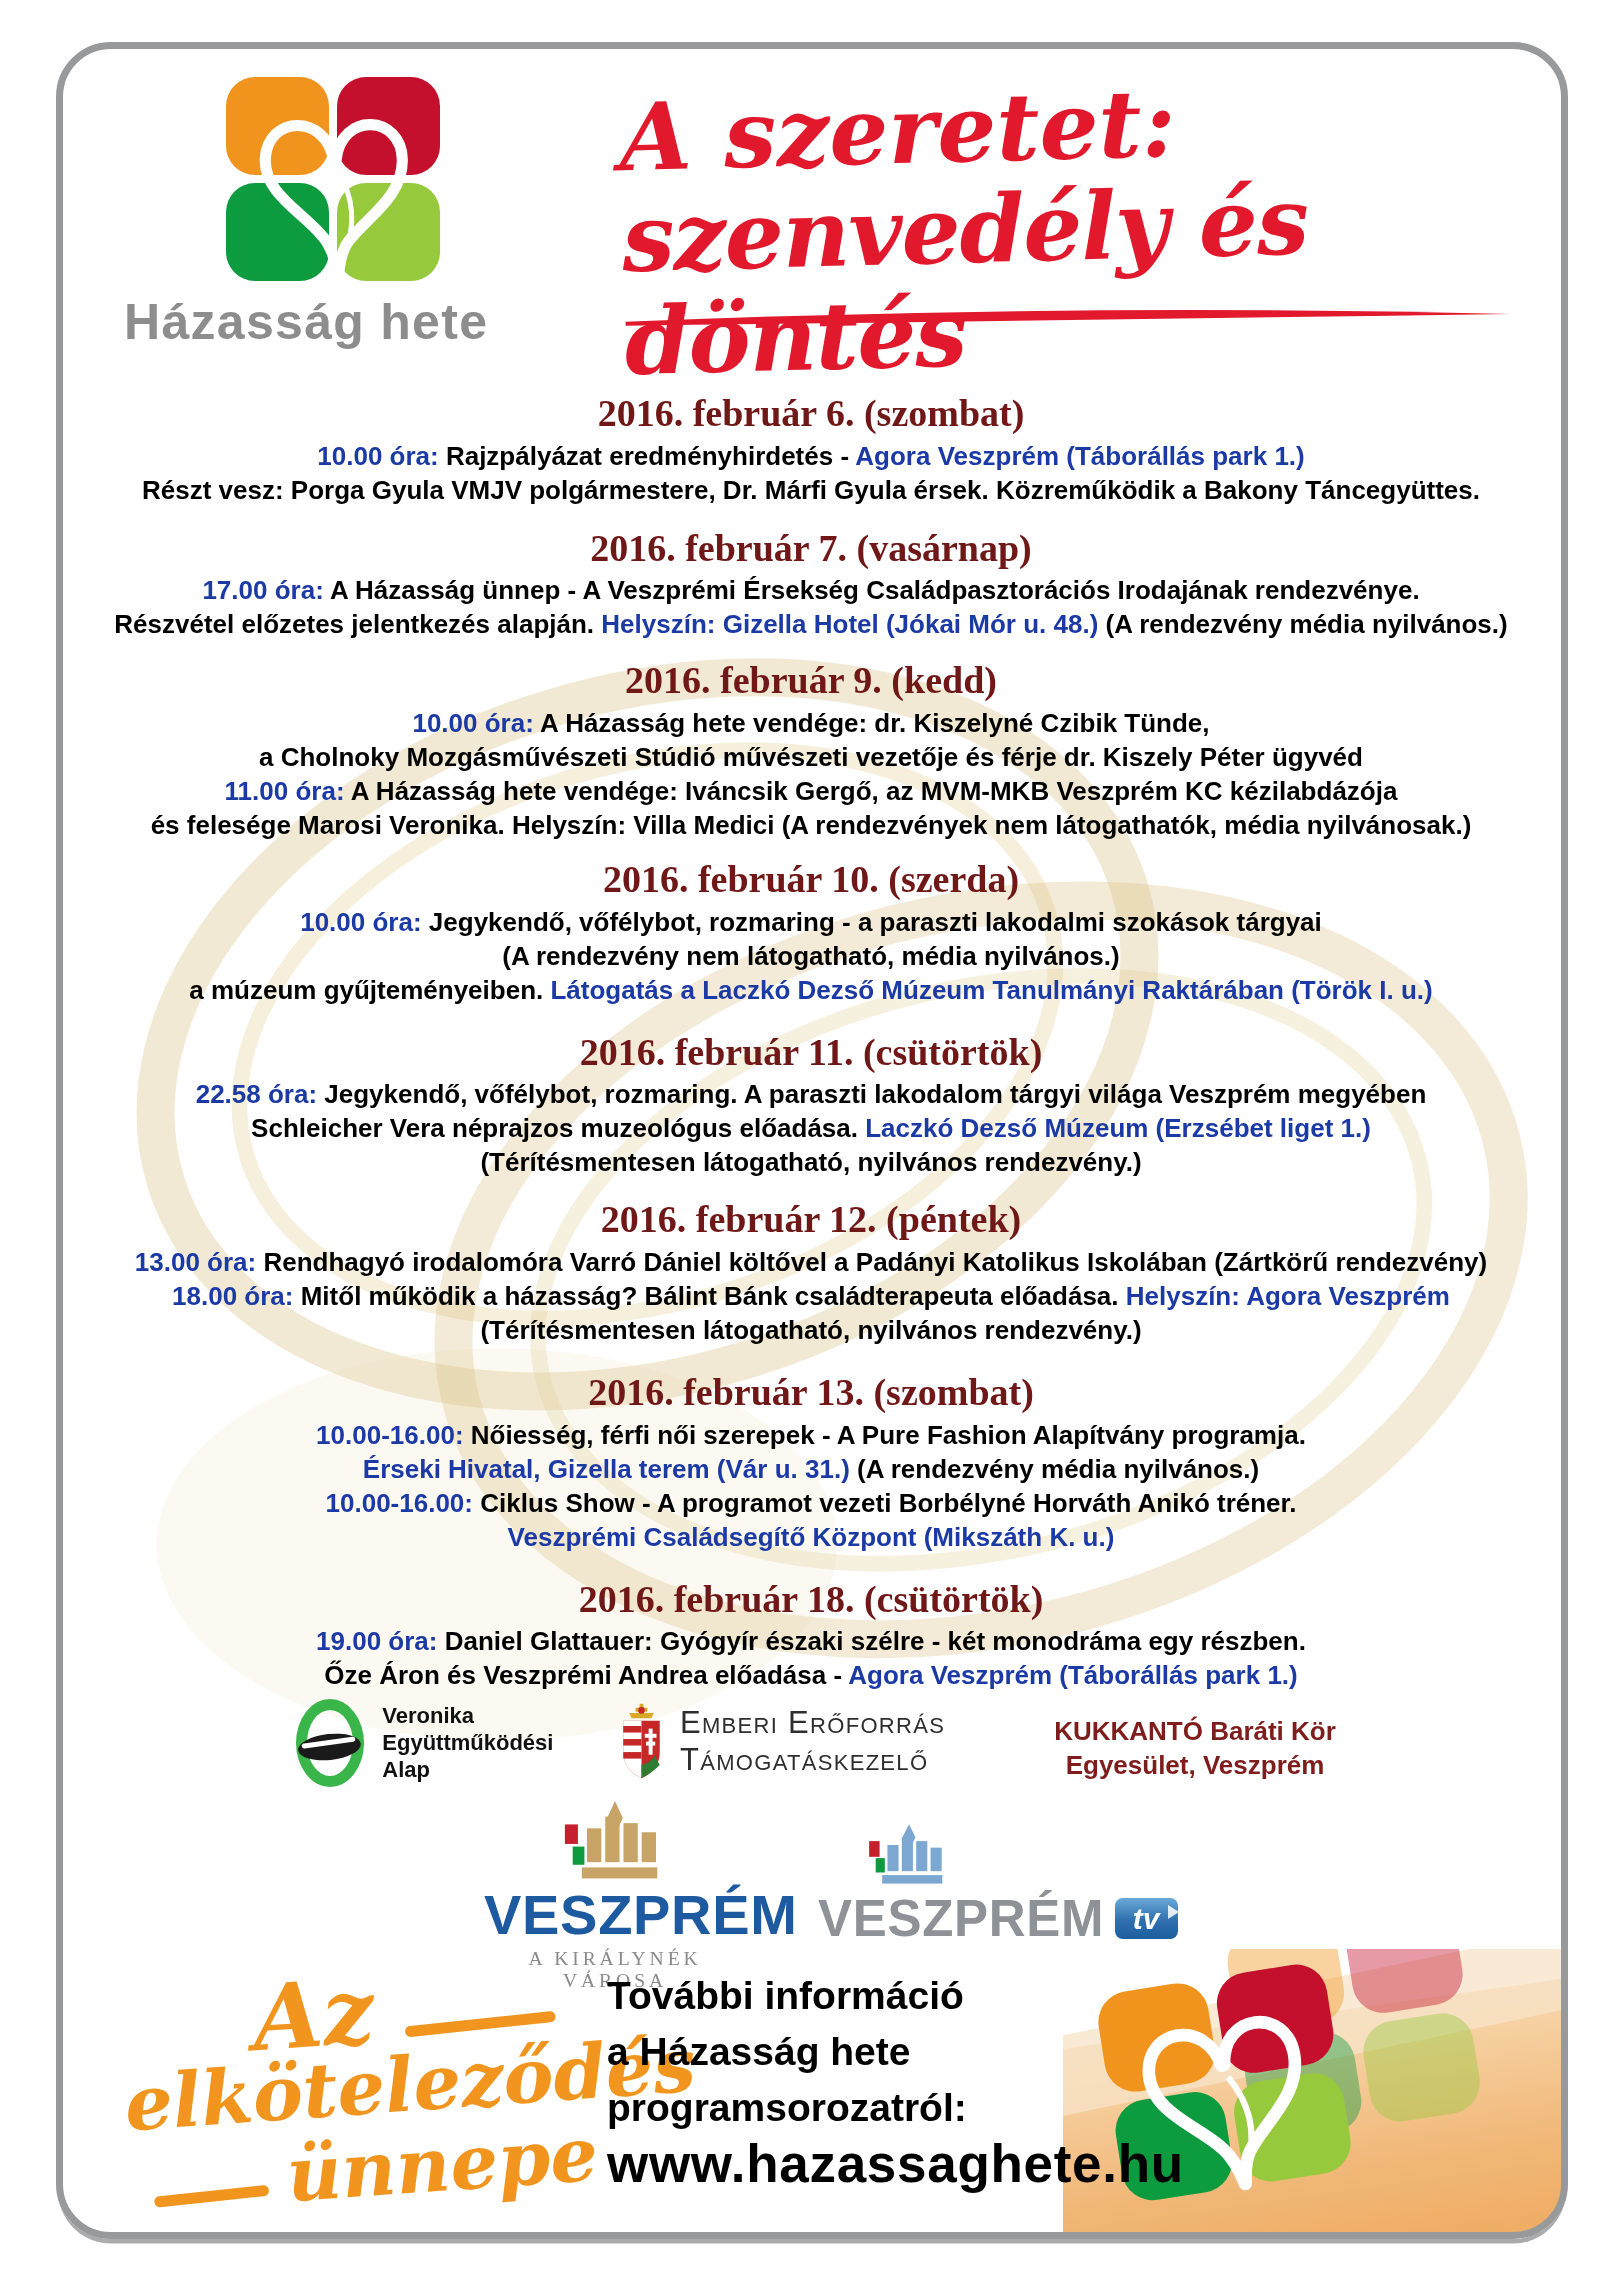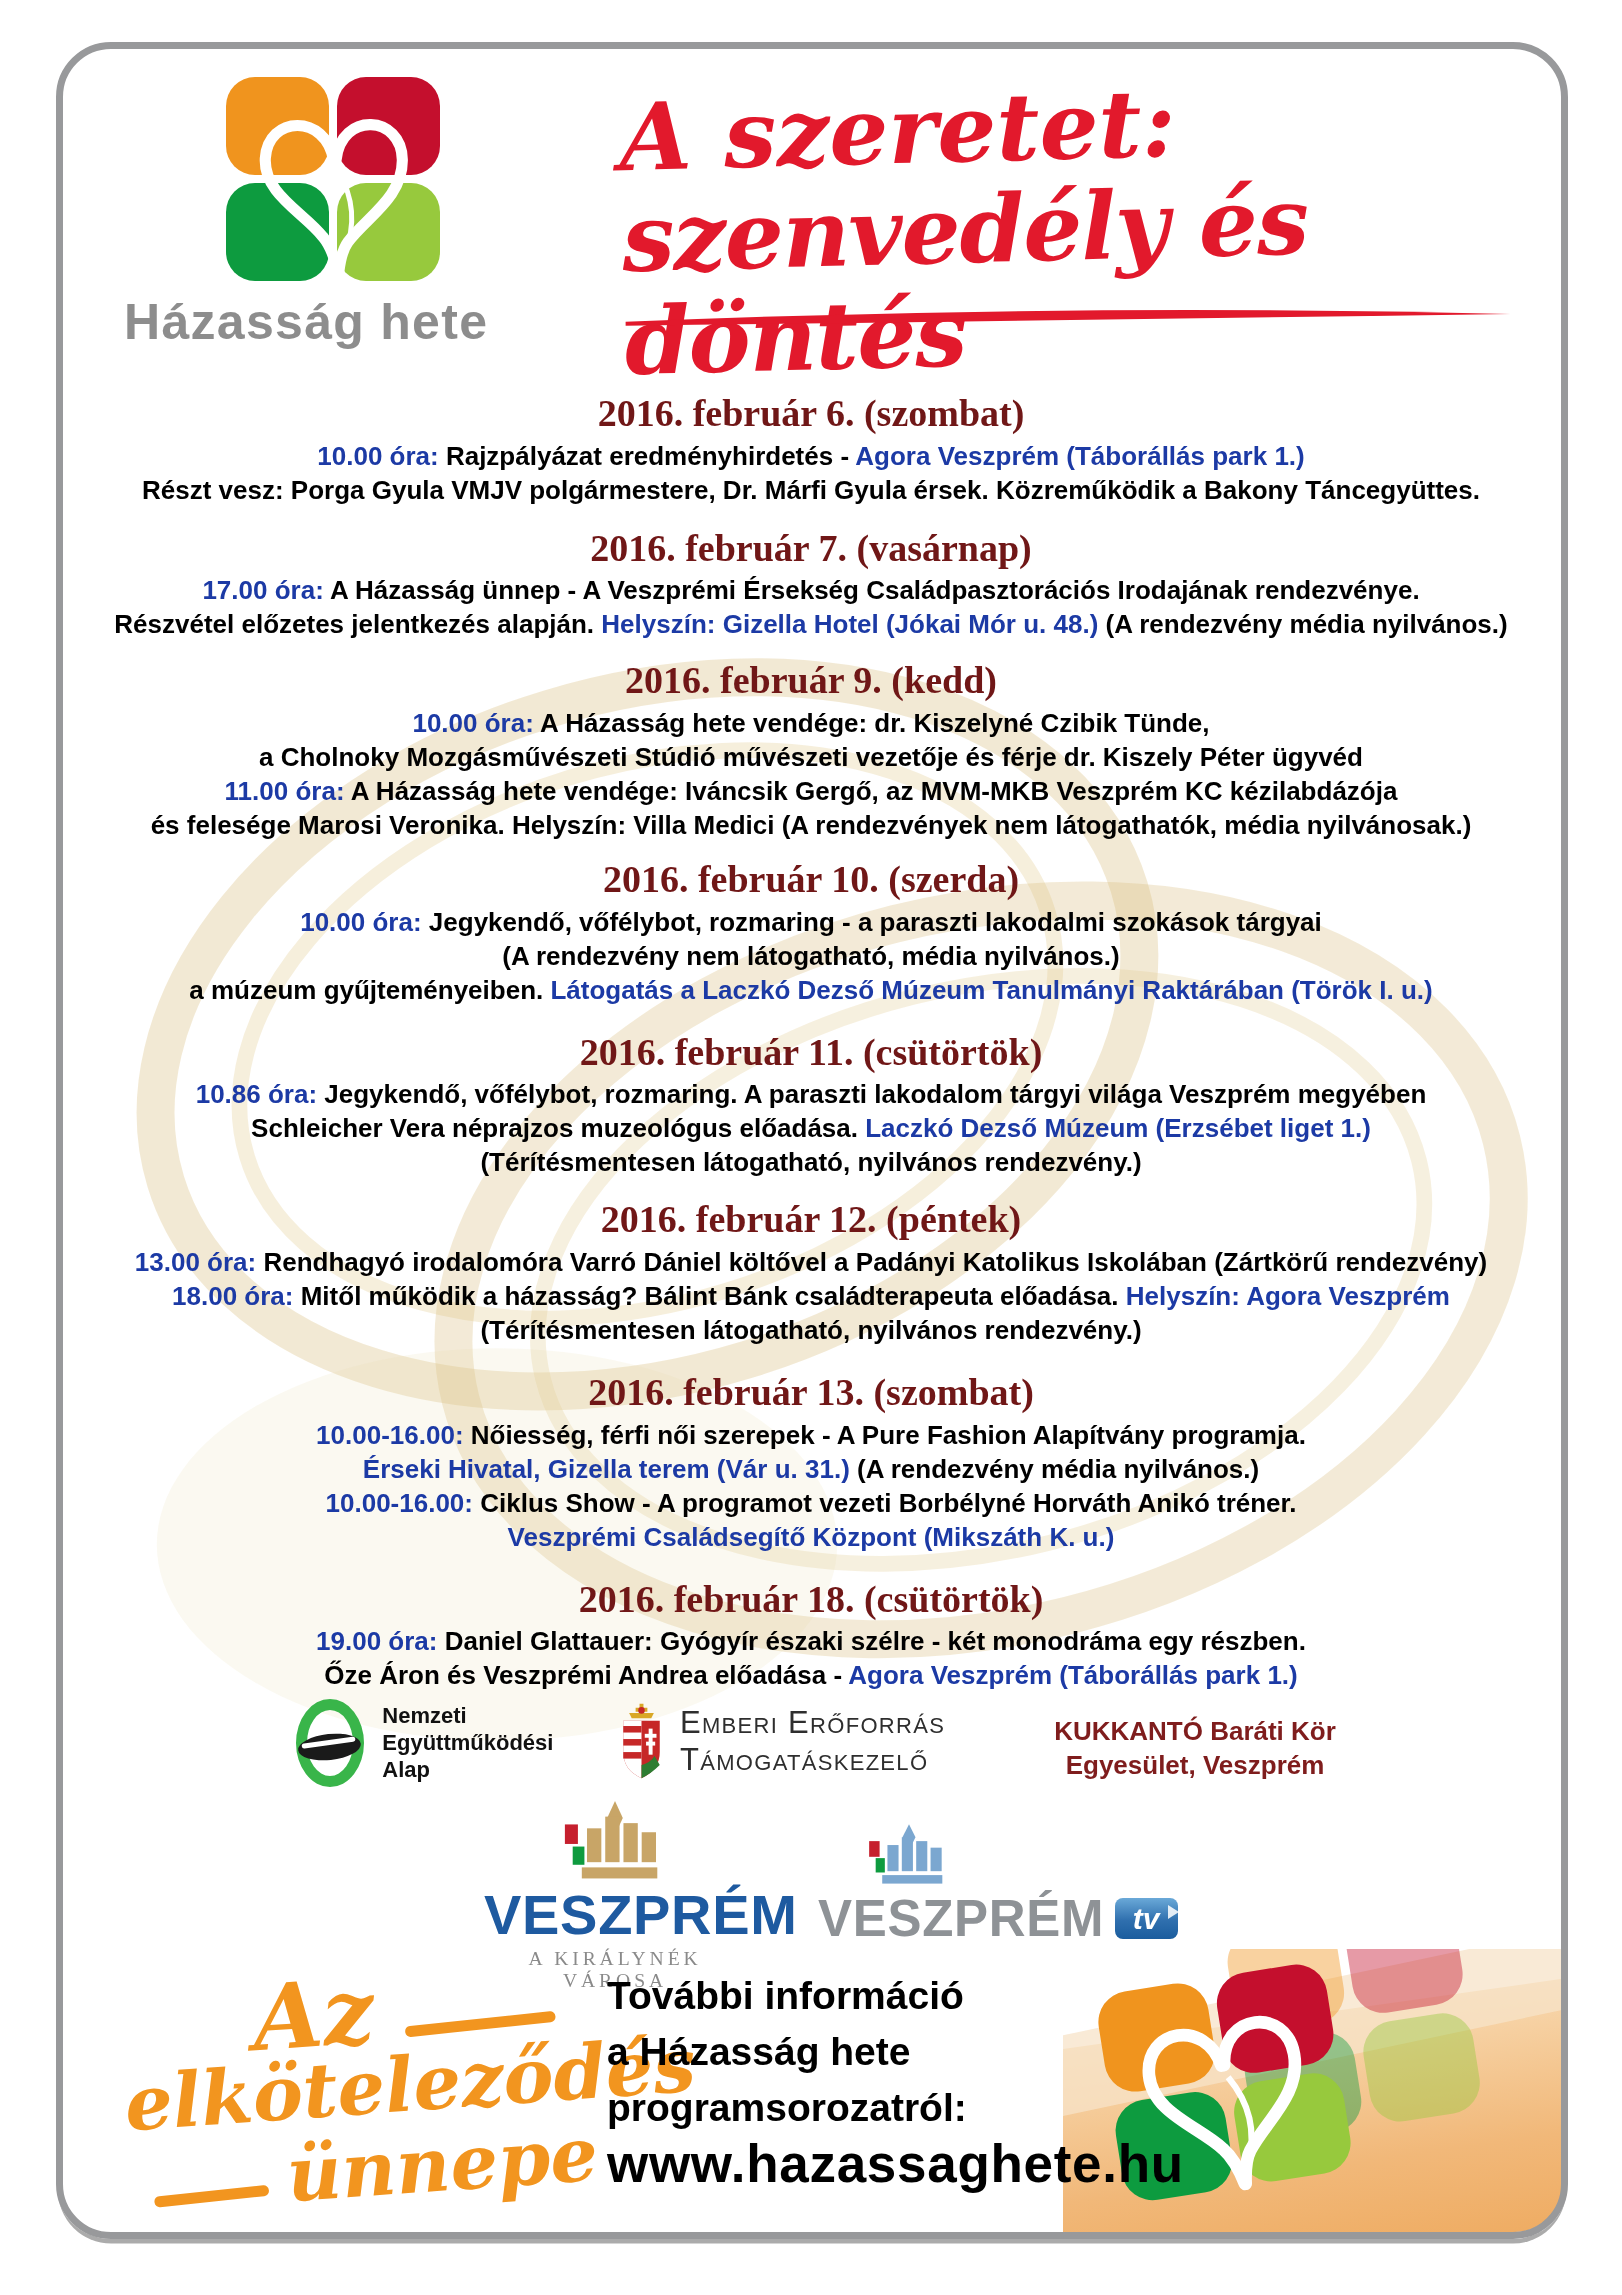--- a/index.html
+++ b/index.html
@@ -145,21 +145,21 @@
       <h2 class="sec-date" style="margin-top: 15.7px;">2016. február 9. (kedd)</h2>
       <p class="sec-line"><span class="seg-b">10.00 óra:</span><span class="seg-k"> A Házasság hete vendége: dr. Kiszelyné Czibik Tünde,</span></p>
       <p class="sec-line"><span class="seg-k">a Cholnoky Mozgásművészeti Stúdió művészeti vezetője és férje dr. Kiszely Péter ügyvéd</span></p>
       <p class="sec-line"><span class="seg-b">11.00 óra:</span><span class="seg-k"> A Házasság hete vendége: Iváncsik Gergő, az MVM-MKB Veszprém KC kézilabdázója</span></p>
       <p class="sec-line"><span class="seg-k">és felesége Marosi Veronika. Helyszín: Villa Medici (A rendezvények nem látogathatók, média nyilvánosak.)</span></p>
       <h2 class="sec-date" style="margin-top: 14.4px;">2016. február 10. (szerda)</h2>
       <p class="sec-line"><span class="seg-b">10.00 óra:</span><span class="seg-k"> Jegykendő, vőfélybot, rozmaring - a paraszti lakodalmi szokások tárgyai</span></p>
       <p class="sec-line"><span class="seg-k">(A rendezvény nem látogatható, média nyilvános.)</span></p>
       <p class="sec-line"><span class="seg-k">a múzeum gyűjteményeiben. </span><span class="seg-b">Látogatás a Laczkó Dezső Múzeum Tanulmányi Raktárában (Török I. u.)</span></p>
       <h2 class="sec-date" style="margin-top: 22px;">2016. február 11. (csütörtök)</h2>
-      <p class="sec-line"><span class="seg-b">10.86 óra:</span><span class="seg-k"> Jegykendő, vőfélybot, rozmaring. A paraszti lakodalom tárgyi világa Veszprém megyében</span></p>
+      <p class="sec-line"><span class="seg-b">22.58 óra:</span><span class="seg-k"> Jegykendő, vőfélybot, rozmaring. A paraszti lakodalom tárgyi világa Veszprém megyében</span></p>
       <p class="sec-line"><span class="seg-k">Schleicher Vera néprajzos muzeológus előadása. </span><span class="seg-b">Laczkó Dezső Múzeum (Erzsébet liget 1.)</span></p>
       <p class="sec-line"><span class="seg-k">(Térítésmentesen látogatható, nyilvános rendezvény.)</span></p>
       <h2 class="sec-date" style="margin-top: 17px;">2016. február 12. (péntek)</h2>
       <p class="sec-line"><span class="seg-b">13.00 óra:</span><span class="seg-k"> Rendhagyó irodalomóra Varró Dániel költővel a Padányi Katolikus Iskolában (Zártkörű rendezvény)</span></p>
       <p class="sec-line"><span class="seg-b">18.00 óra:</span><span class="seg-k"> Mitől működik a házasság? Bálint Bánk családterapeuta előadása. </span><span class="seg-b">Helyszín: Agora Veszprém</span></p>
       <p class="sec-line"><span class="seg-k">(Térítésmentesen látogatható, nyilvános rendezvény.)</span></p>
       <h2 class="sec-date" style="margin-top: 22px;">2016. február 13. (szombat)</h2>
       <p class="sec-line"><span class="seg-b">10.00-16.00:</span><span class="seg-k"> Nőiesség, férfi női szerepek - A Pure Fashion Alapítvány programja.</span></p>
       <p class="sec-line"><span class="seg-b">Érseki Hivatal, Gizella terem (Vár u. 31.)</span><span class="seg-k"> (A rendezvény média nyilvános.)</span></p>
       <p class="sec-line"><span class="seg-b">10.00-16.00:</span><span class="seg-k"> Ciklus Show - A programot vezeti Borbélyné Horváth Anikó tréner.</span></p>
@@ -167,21 +167,21 @@
       <h2 class="sec-date" style="margin-top: 22px;">2016. február 18. (csütörtök)</h2>
       <p class="sec-line"><span class="seg-b">19.00 óra:</span><span class="seg-k"> Daniel Glattauer: Gyógyír északi szélre - két monodráma egy részben.</span></p>
       <p class="sec-line"><span class="seg-k">Őze Áron és Veszprémi Andrea előadása - </span><span class="seg-b">Agora Veszprém (Táborállás park 1.)</span></p>
     </div>
 
   <div class="nea">
     <div class="nea-ring">
       <div class="nea-lens"></div>
     </div>
     <div class="nea-text">
-      <div>Nemzeti</div>
+      <div>Veronika</div>
       <div>Együttműködési</div>
       <div>Alap</div>
     </div>
   </div>
 
   <div class="emmi">
     <svg width="43" height="80" viewBox="0 0 66 122">
       <path d="M14 18 h38 l-4 8 h-30 Z" fill="#D9A826"></path>
       <path d="M22 4 h6 v6 h6 v6 h-18 v-6 h6 Z" fill="#D9A826" transform="translate(8,0)"></path>
       <circle cx="33" cy="14" r="5" fill="#C62828"></circle>

